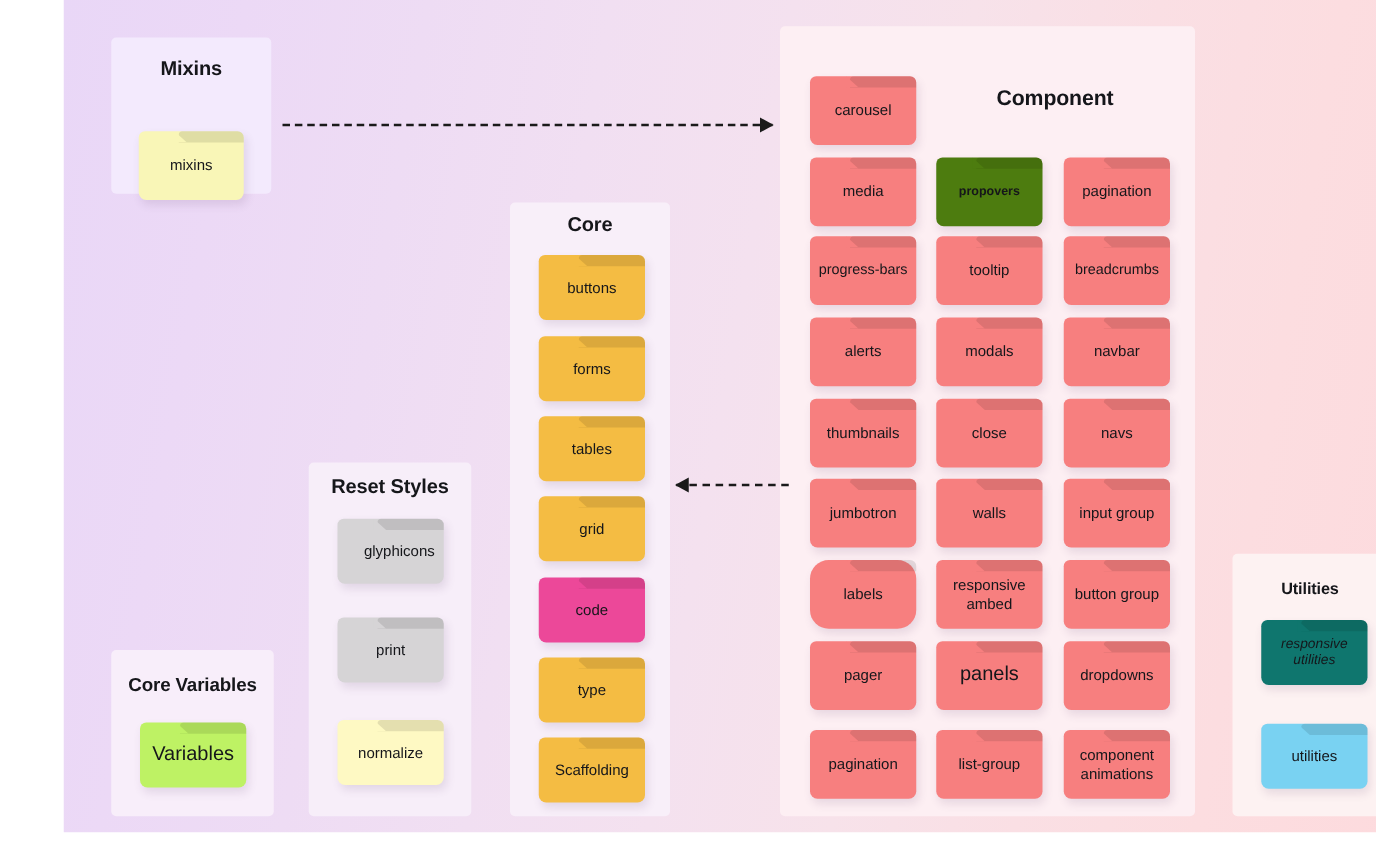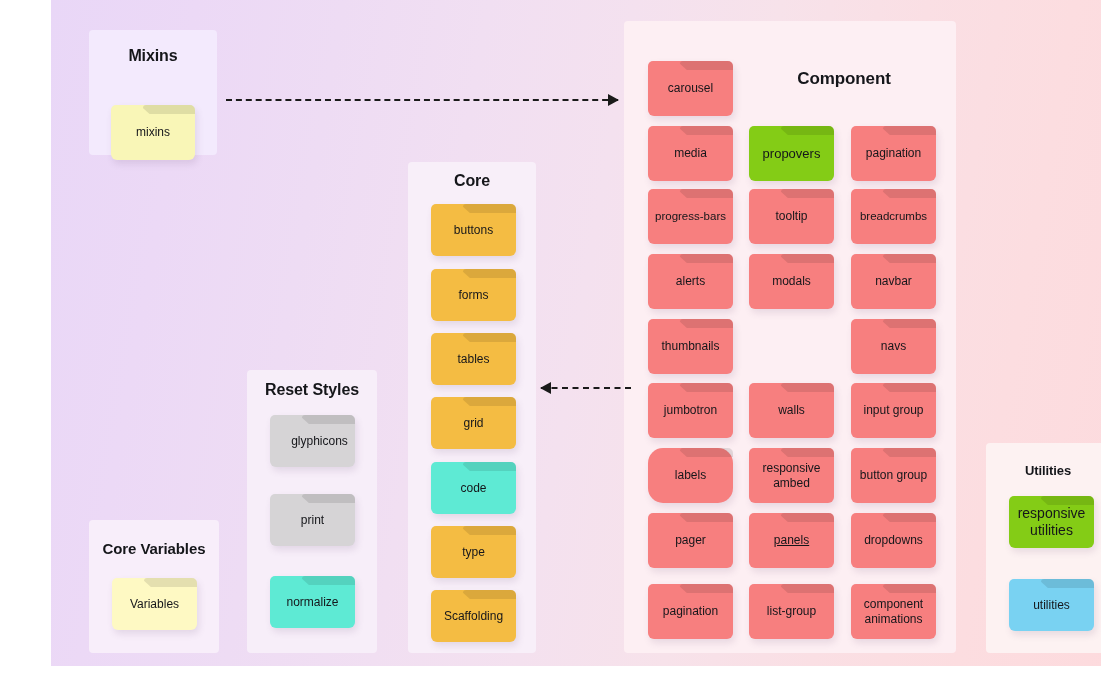--- a/index.html
+++ b/index.html
@@ -141,63 +141,63 @@
     </div>
     <div class="folder" style="left:23px; top:107px; width:85px; height:52px; background:#f4bc43; font-size:12px;">
       <span class="lbl">forms</span>
     </div>
     <div class="folder" style="left:23px; top:171px; width:85px; height:52px; background:#f4bc43; font-size:12px;">
       <span class="lbl">tables</span>
     </div>
     <div class="folder" style="left:23px; top:235px; width:85px; height:52px; background:#f4bc43; font-size:12px;">
       <span class="lbl">grid</span>
     </div>
-    <div class="folder" style="left:23px; top:300px; width:85px; height:52px; background:#5eead4; font-size:12px;">
+    <div class="folder" style="left:23px; top:300px; width:85px; height:52px; background:#ec4899; font-size:12px;">
       <span class="lbl">code</span>
     </div>
     <div class="folder" style="left:23px; top:364px; width:85px; height:52px; background:#f4bc43; font-size:12px;">
       <span class="lbl">type</span>
     </div>
     <div class="folder" style="left:23px; top:428px; width:85px; height:52px; background:#f4bc43; font-size:12px;">
       <span class="lbl">Scaffolding</span>
     </div>
   </div>
 
   <div class="panel panel-reset">
     <div class="panel-title" style="top:11px; font-size:16px;">Reset Styles</div>
 
     <div class="folder" style="left:23px; top:45px; width:85px; height:52px; background:#d6d4d6; font-size:12px;padding-left:14px;">
       <span class="lbl">glyphicons</span>
     </div>
     <div class="folder" style="left:23px; top:124px; width:85px; height:52px; background:#d6d4d6; font-size:12px;">
       <span class="lbl">print</span>
     </div>
-    <div class="folder" style="left:23px; top:206px; width:85px; height:52px; background:#5eead4; font-size:12px;">
+    <div class="folder" style="left:23px; top:206px; width:85px; height:52px; background:#fef9c3; font-size:12px;">
       <span class="lbl">normalize</span>
     </div>
   </div>
 
   <div class="panel panel-corevars">
     <div class="panel-title" style="top:20px; font-size:15px;">Core Variables</div>
-    <div class="folder" style="left:23px; top:58px; width:85px; height:52px; background:#fef9c3; font-size:12px;">
+    <div class="folder" style="left:23px; top:58px; width:85px; height:52px; background:#bef264; font-size:16px;">
       <span class="lbl">Variables</span>
     </div>
   </div>
 
   <div class="panel panel-component">
     <div class="panel-title" style="top:48px; left:120px; width:200px; text-align:center; font-size:17px;">Component</div>
 
     <div class="folder" style="left:24px; top:40px; width:85px; height:55px; background:#f77f7f; font-size:12px;">
       <span class="lbl">carousel</span>
     </div>
 
     <div class="folder" style="left:24px; top:105px; width:85px; height:55px; background:#f77f7f; font-size:12px;">
       <span class="lbl">media</span>
     </div>
-    <div class="folder" style="left:125px; top:105px; width:85px; height:55px; background:#84cc16; font-size:13px;">
+    <div class="folder" style="left:125px; top:105px; width:85px; height:55px; background:#4d7c0f; font-size:10px;font-weight:bold;">
       <span class="lbl">propovers</span>
     </div>
     <div class="folder" style="left:227px; top:105px; width:85px; height:55px; background:#f77f7f; font-size:12px;">
       <span class="lbl">pagination</span>
     </div>
 
     <div class="folder" style="left:24px; top:168px; width:85px; height:55px; background:#f77f7f; font-size:11.5px;">
       <span class="lbl">progress-bars</span>
     </div>
     <div class="folder" style="left:125px; top:168px; width:85px; height:55px; background:#f77f7f; font-size:12px;">
@@ -213,20 +213,23 @@
     <div class="folder" style="left:125px; top:233px; width:85px; height:55px; background:#f77f7f; font-size:12px;">
       <span class="lbl">modals</span>
     </div>
     <div class="folder" style="left:227px; top:233px; width:85px; height:55px; background:#f77f7f; font-size:12px;">
       <span class="lbl">navbar</span>
     </div>
 
     <div class="folder" style="left:24px; top:298px; width:85px; height:55px; background:#f77f7f; font-size:12px;">
       <span class="lbl">thumbnails</span>
     </div>
+    <div class="folder" style="left:125px; top:298px; width:85px; height:55px; background:#f77f7f; font-size:12px;">
+      <span class="lbl">close</span>
+    </div>
     <div class="folder" style="left:227px; top:298px; width:85px; height:55px; background:#f77f7f; font-size:12px;">
       <span class="lbl">navs</span>
     </div>
 
     <div class="folder" style="left:24px; top:362px; width:85px; height:55px; background:#f77f7f; font-size:12px;">
       <span class="lbl">jumbotron</span>
     </div>
     <div class="folder" style="left:125px; top:362px; width:85px; height:55px; background:#f77f7f; font-size:12px;">
       <span class="lbl">walls</span>
     </div>
@@ -240,41 +243,41 @@
     <div class="folder" style="left:125px; top:427px; width:85px; height:55px; background:#f77f7f; font-size:12px;">
       <span class="lbl">responsive ambed</span>
     </div>
     <div class="folder" style="left:227px; top:427px; width:85px; height:55px; background:#f77f7f; font-size:12px;">
       <span class="lbl">button group</span>
     </div>
 
     <div class="folder" style="left:24px; top:492px; width:85px; height:55px; background:#f77f7f; font-size:12px;">
       <span class="lbl">pager</span>
     </div>
-    <div class="folder" style="left:125px; top:492px; width:85px; height:55px; background:#f77f7f; font-size:12px;text-decoration:underline;">
+    <div class="folder" style="left:125px; top:492px; width:85px; height:55px; background:#f77f7f; font-size:16px;">
       <span class="lbl">panels</span>
     </div>
     <div class="folder" style="left:227px; top:492px; width:85px; height:55px; background:#f77f7f; font-size:12px;">
       <span class="lbl">dropdowns</span>
     </div>
 
     <div class="folder" style="left:24px; top:563px; width:85px; height:55px; background:#f77f7f; font-size:12px;">
       <span class="lbl">pagination</span>
     </div>
     <div class="folder" style="left:125px; top:563px; width:85px; height:55px; background:#f77f7f; font-size:12px;">
       <span class="lbl">list-group</span>
     </div>
     <div class="folder" style="left:227px; top:563px; width:85px; height:55px; background:#f77f7f; font-size:12px;">
       <span class="lbl">component animations</span>
     </div>
   </div>
 
   <div class="panel panel-utilities">
     <div class="panel-title" style="top:20px; font-size:13px;">Utilities</div>
-    <div class="folder" style="left:23px; top:53px; width:85px; height:52px; background:#84cc16; font-size:14px;">
+    <div class="folder" style="left:23px; top:53px; width:85px; height:52px; background:#0f766e; font-size:11px;font-style:italic;">
       <span class="lbl">responsive utilities</span>
     </div>
     <div class="folder" style="left:23px; top:136px; width:85px; height:52px; background:#79d2f2; font-size:12px;">
       <span class="lbl">utilities</span>
     </div>
   </div>
 
   <div class="connector to-right conn-mixins">
     <div class="line"></div>
     <div class="arrow"></div>

